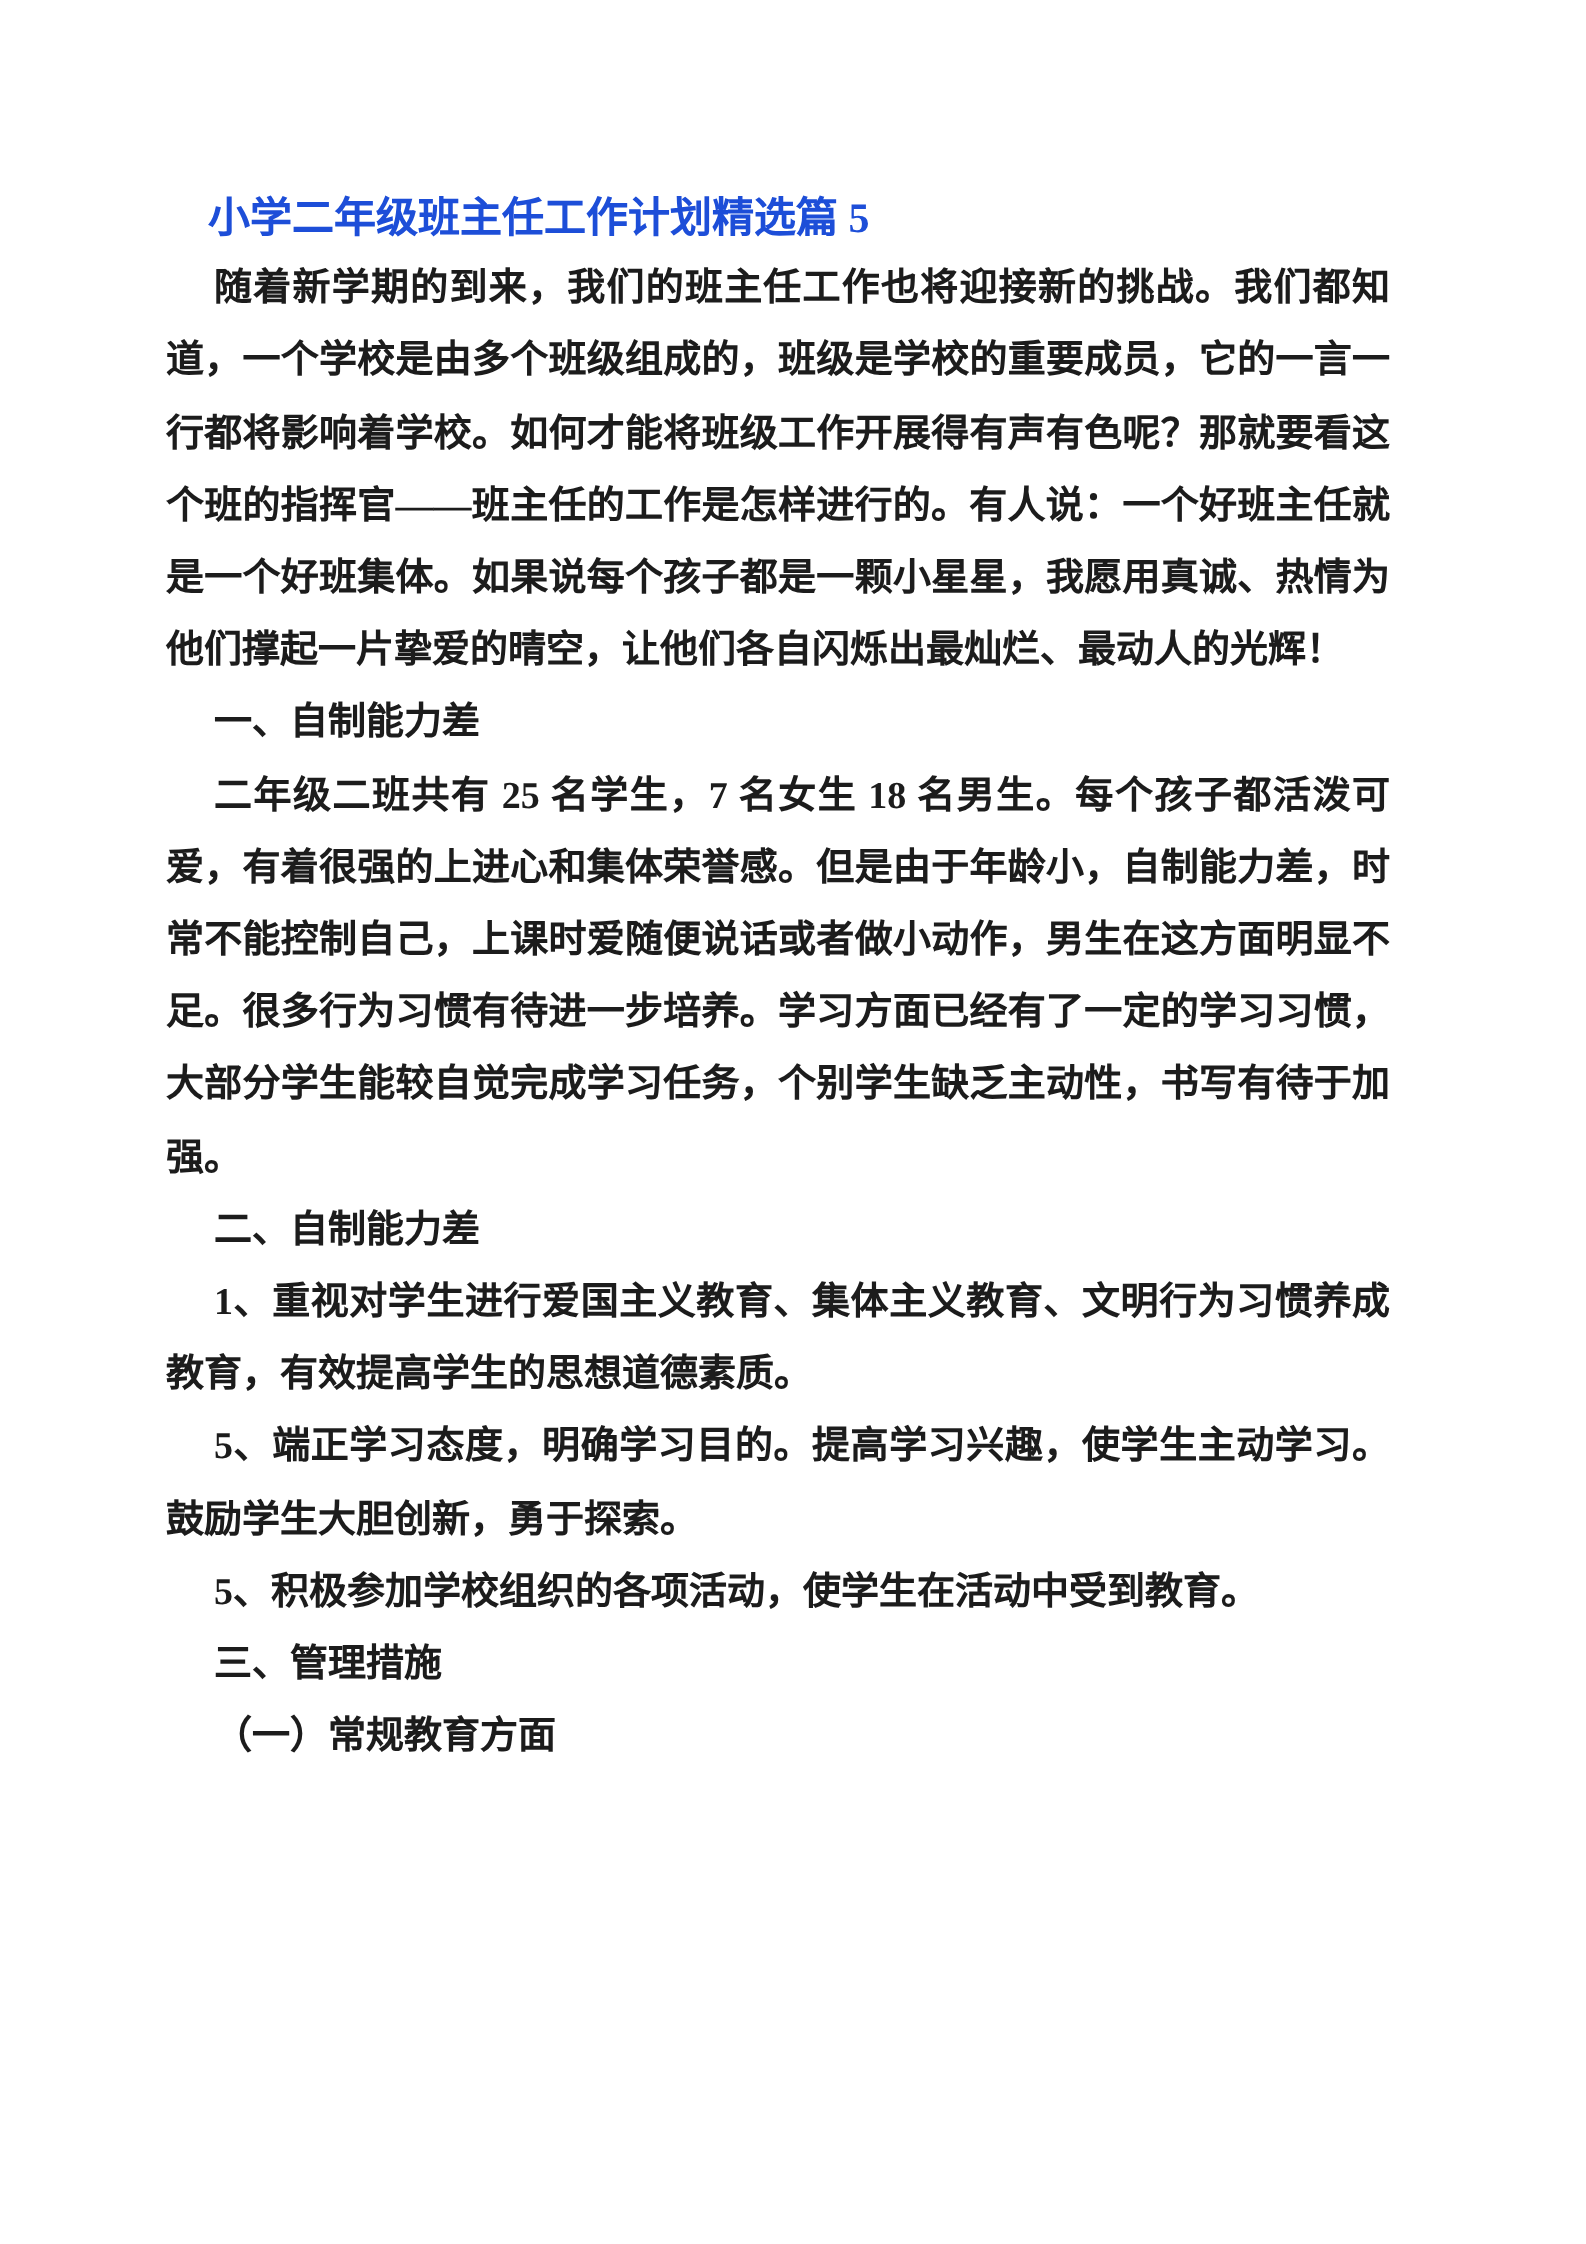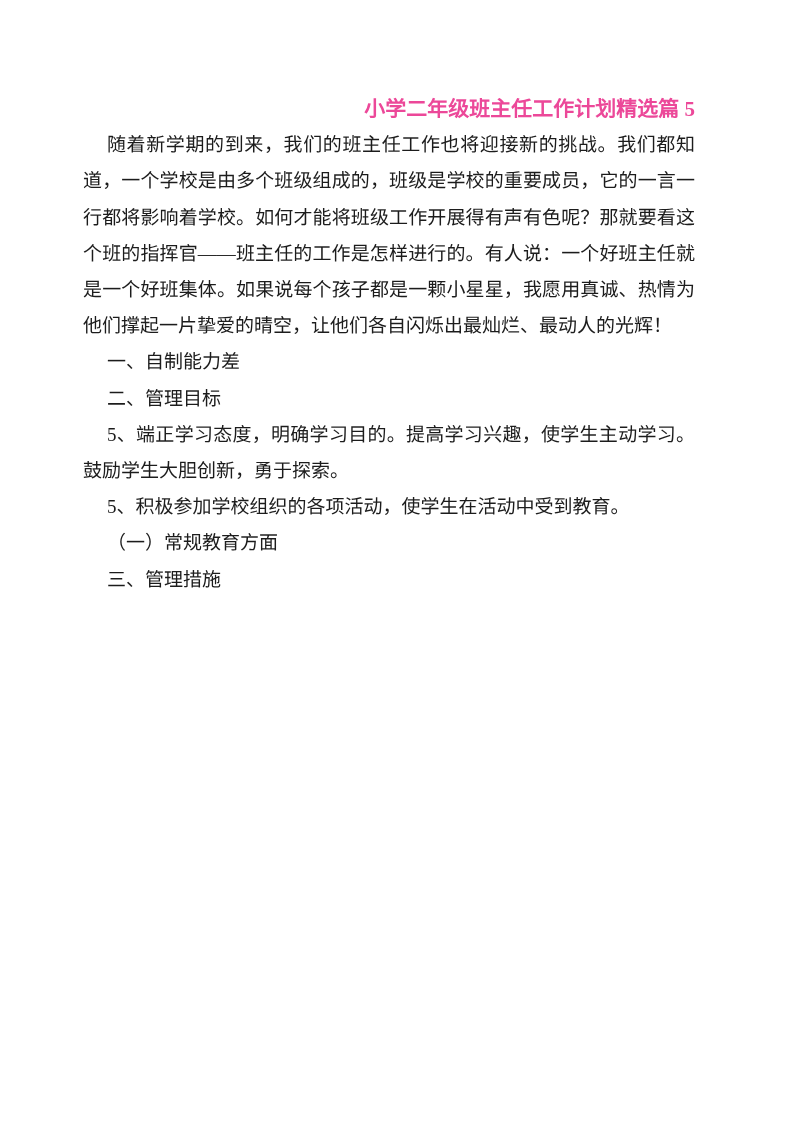--- a/index.html
+++ b/index.html
@@ -24,35 +24,38 @@
     line-height: 36.2px;
     color: #1c1c1c;
     text-align: justify;
   }
   .doc-title {
     margin: 0;
     font-size: 21px;
     font-weight: bold;
     line-height: 36.2px;
     text-indent: 21px;
-    text-align: right;
-    color: #ec4899;
+    text-align: left;
+    color: #1d4ed8;
   }
   .para {
     margin: 0;
     text-indent: 24px;
+    font-weight: bold;
   }
 </style>
 </head>
 <body>
 
 <div class="page">
   <div class="doc-content">
     <h1 class="doc-title">小学二年级班主任工作计划精选篇 5</h1>
     <p class="para">随着新学期的到来，我们的班主任工作也将迎接新的挑战。我们都知道，一个学校是由多个班级组成的，班级是学校的重要成员，它的一言一行都将影响着学校。如何才能将班级工作开展得有声有色呢？那就要看这个班的指挥官——班主任的工作是怎样进行的。有人说：一个好班主任就是一个好班集体。如果说每个孩子都是一颗小星星，我愿用真诚、热情为他们撑起一片挚爱的晴空，让他们各自闪烁出最灿烂、最动人的光辉！</p>
     <p class="para">一、自制能力差</p>
-    <p class="para">二、管理目标</p>
+    <p class="para">二年级二班共有 25 名学生，7 名女生 18 名男生。每个孩子都活泼可爱，有着很强的上进心和集体荣誉感。但是由于年龄小，自制能力差，时常不能控制自己，上课时爱随便说话或者做小动作，男生在这方面明显不足。很多行为习惯有待进一步培养。学习方面已经有了一定的学习习惯，大部分学生能较自觉完成学习任务，个别学生缺乏主动性，书写有待于加强。</p>
+    <p class="para">二、自制能力差</p>
+    <p class="para">1、重视对学生进行爱国主义教育、集体主义教育、文明行为习惯养成教育，有效提高学生的思想道德素质。</p>
     <p class="para">5、端正学习态度，明确学习目的。提高学习兴趣，使学生主动学习。鼓励学生大胆创新，勇于探索。</p>
     <p class="para">5、积极参加学校组织的各项活动，使学生在活动中受到教育。</p>
+    <p class="para">三、管理措施</p>
     <p class="para">（一）常规教育方面</p>
-    <p class="para">三、管理措施</p>
   </div>
 </div>
 
 </body></html>

